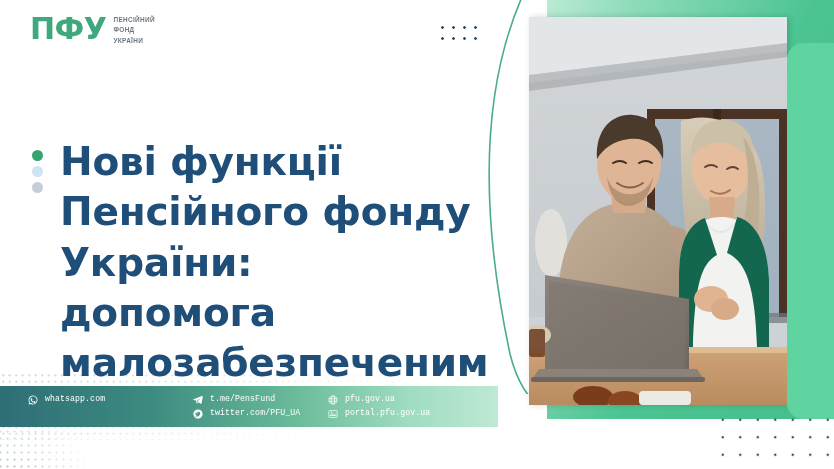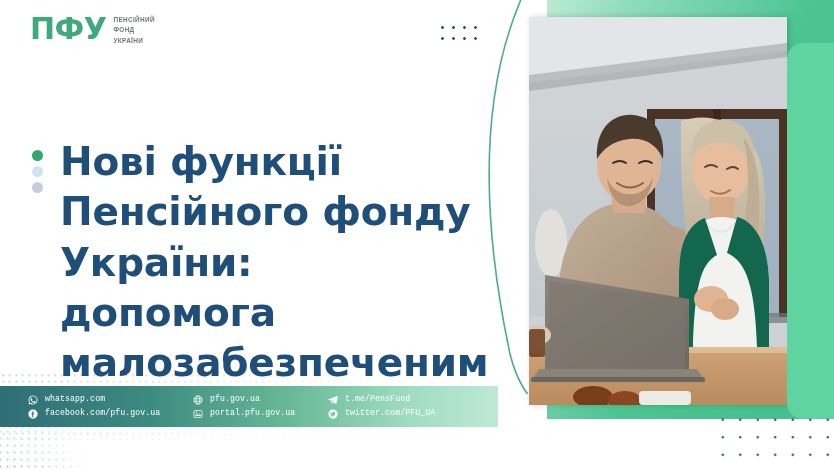--- a/index.html
+++ b/index.html
@@ -344,27 +344,38 @@
 
       <div class="fcol">
         <div class="fitem">
           <span class="ic">
             <svg viewBox="0 0 16 16" width="10" height="10" fill="currentColor">
               <path d="M8 .8A7.2 7.2 0 0 0 1.8 11.6L1 15.2l3.7-.8A7.2 7.2 0 1 0 8 .8zm0 1.4a5.8 5.8 0 1 1-3 10.7l-.3-.2-2.1.5.5-2-.2-.3A5.8 5.8 0 0 1 8 2.2zm-2.5 3c-.2 0-.5.1-.7.4-.2.3-.6.7-.6 1.6s.7 1.8.8 2c.1.1 1.3 2.1 3.3 2.9 1.6.6 1.9.5 2.3.5.4 0 1.2-.5 1.3-1 .2-.5.2-.9.1-1l-.5-.3-1.1-.6c-.2 0-.3 0-.4.2l-.6.7c-.1.1-.2.2-.4 0a5.5 5.5 0 0 1-1.6-1 6 6 0 0 1-1.1-1.4c-.1-.2 0-.3.1-.4l.3-.4.2-.3v-.4l-.6-1.4c-.1-.4-.3-.3-.4-.3z"></path>
             </svg>
           </span>
           <span>whatsapp.com</span>
         </div>
+      </div>
+
+      <div class="fcol">
         <div class="fitem">
           <span class="ic">
             <svg viewBox="0 0 16 16" width="10" height="10" fill="currentColor">
-              <path d="M8 .6A7.4 7.4 0 1 0 8 15.4 7.4 7.4 0 0 0 8 .6zm1.9 5.1H8.8c-.3 0-.5.2-.5.5v1h1.6l-.2 1.7H8.3v4.3H6.6V8.9H5.4V7.2h1.2V6c0-1.3.7-2.1 2.2-2.1h1.1z"></path>
+              <path d="M15.3 1.2 1 6.8c-.8.3-.8.8-.1 1l3.6 1.1 1.4 4.2c.2.5.4.6.8.2l2-1.9 3.6 2.7c.6.4 1 .2 1.2-.6l2.2-10.3c.2-.9-.3-1.3-1.4-1zM5.6 9.4 12 5.1c.3-.2.5 0 .3.2l-5.2 4.8-.2 2.2z"></path>
             </svg>
           </span>
-          <span>facebook.com/pfu.gov.ua</span>
+          <span>t.me/PensFund</span>
+        </div>
+        <div class="fitem">
+          <span class="ic">
+            <svg viewBox="0 0 16 16" width="10" height="10" fill="currentColor">
+              <path d="M8 .6A7.4 7.4 0 1 0 8 15.4 7.4 7.4 0 0 0 8 .6zm3.8 5.6v.3c0 2.6-2 5.6-5.6 5.6a5.6 5.6 0 0 1-3-.9h.5c.9 0 1.8-.3 2.4-.9a2 2 0 0 1-1.8-1.4h.8a2 2 0 0 1-1.6-1.9c.3.1.6.2.9.2A2 2 0 0 1 3.7 5c.8 1 2 1.6 3.3 1.7a2 2 0 0 1 3.4-1.8c.5 0 .9-.2 1.2-.4-.1.4-.4.8-.8 1 .4 0 .8-.1 1.1-.3-.2.4-.5.7-.8 1z"></path>
+            </svg>
+          </span>
+          <span>twitter.com/PFU_UA</span>
         </div>
       </div>
 
       <div class="fcol">
         <div class="fitem">
           <span class="ic">
             <svg viewBox="0 0 16 16" width="10" height="10" fill="none" stroke="currentColor" stroke-width="1.2">
               <circle cx="8" cy="8" r="6.6"></circle>
               <ellipse cx="8" cy="8" rx="2.9" ry="6.6"></ellipse>
               <path d="M1.7 6h12.6M1.7 10h12.6"></path>
@@ -377,37 +388,18 @@
             <svg viewBox="0 0 16 16" width="10" height="10" fill="none" stroke="currentColor" stroke-width="1.2">
               <rect x="1.4" y="2.6" width="13.2" height="10.8" rx="1.4"></rect>
               <path d="M3.6 10.4 6.4 7.2l2.2 2.4 2-1.8 1.8 2.6z"></path>
               <circle cx="5.4" cy="5.4" r="1" fill="currentColor" stroke="none"></circle>
             </svg>
           </span>
           <span>portal.pfu.gov.ua</span>
         </div>
       </div>
 
-      <div class="fcol">
-        <div class="fitem">
-          <span class="ic">
-            <svg viewBox="0 0 16 16" width="10" height="10" fill="currentColor">
-              <path d="M15.3 1.2 1 6.8c-.8.3-.8.8-.1 1l3.6 1.1 1.4 4.2c.2.5.4.6.8.2l2-1.9 3.6 2.7c.6.4 1 .2 1.2-.6l2.2-10.3c.2-.9-.3-1.3-1.4-1zM5.6 9.4 12 5.1c.3-.2.5 0 .3.2l-5.2 4.8-.2 2.2z"></path>
-            </svg>
-          </span>
-          <span>t.me/PensFund</span>
-        </div>
-        <div class="fitem">
-          <span class="ic">
-            <svg viewBox="0 0 16 16" width="10" height="10" fill="currentColor">
-              <path d="M8 .6A7.4 7.4 0 1 0 8 15.4 7.4 7.4 0 0 0 8 .6zm3.8 5.6v.3c0 2.6-2 5.6-5.6 5.6a5.6 5.6 0 0 1-3-.9h.5c.9 0 1.8-.3 2.4-.9a2 2 0 0 1-1.8-1.4h.8a2 2 0 0 1-1.6-1.9c.3.1.6.2.9.2A2 2 0 0 1 3.7 5c.8 1 2 1.6 3.3 1.7a2 2 0 0 1 3.4-1.8c.5 0 .9-.2 1.2-.4-.1.4-.4.8-.8 1 .4 0 .8-.1 1.1-.3-.2.4-.5.7-.8 1z"></path>
-            </svg>
-          </span>
-          <span>twitter.com/PFU_UA</span>
-        </div>
-      </div>
-
     </div>
   </div>
 
   <div class="dots-bottomright"></div>
 
 </div>
 
 </body></html>

